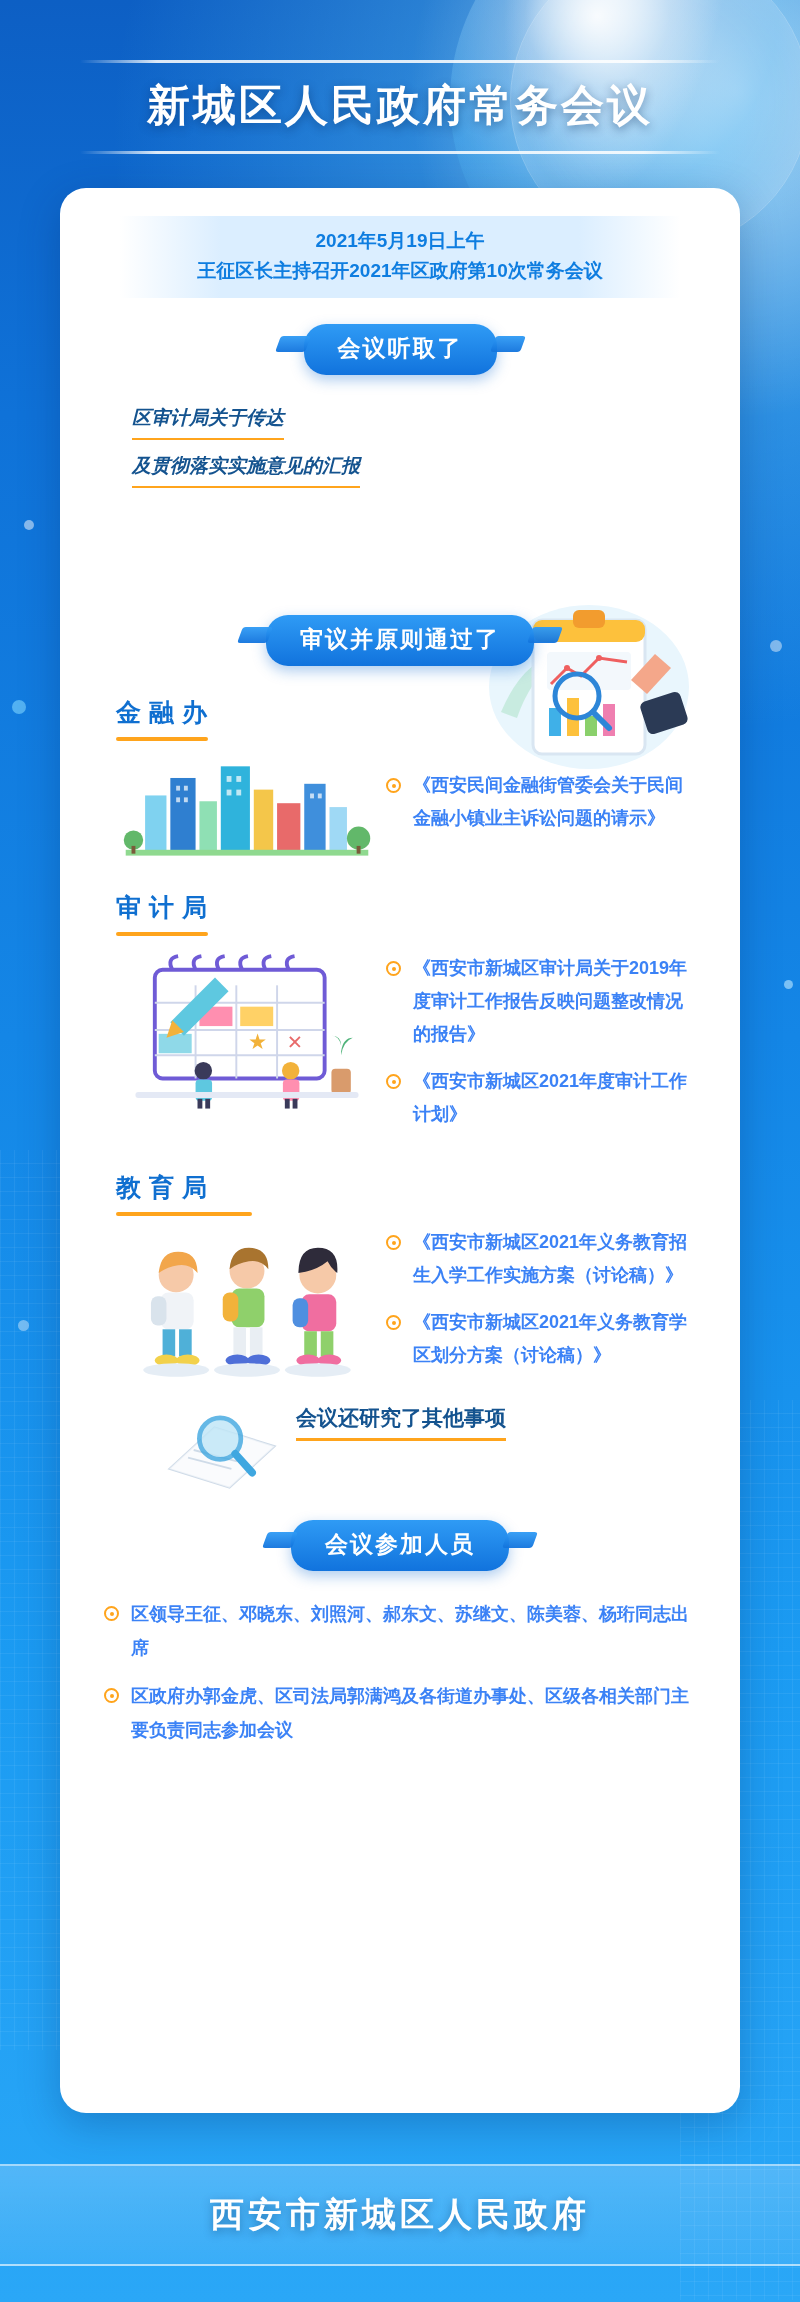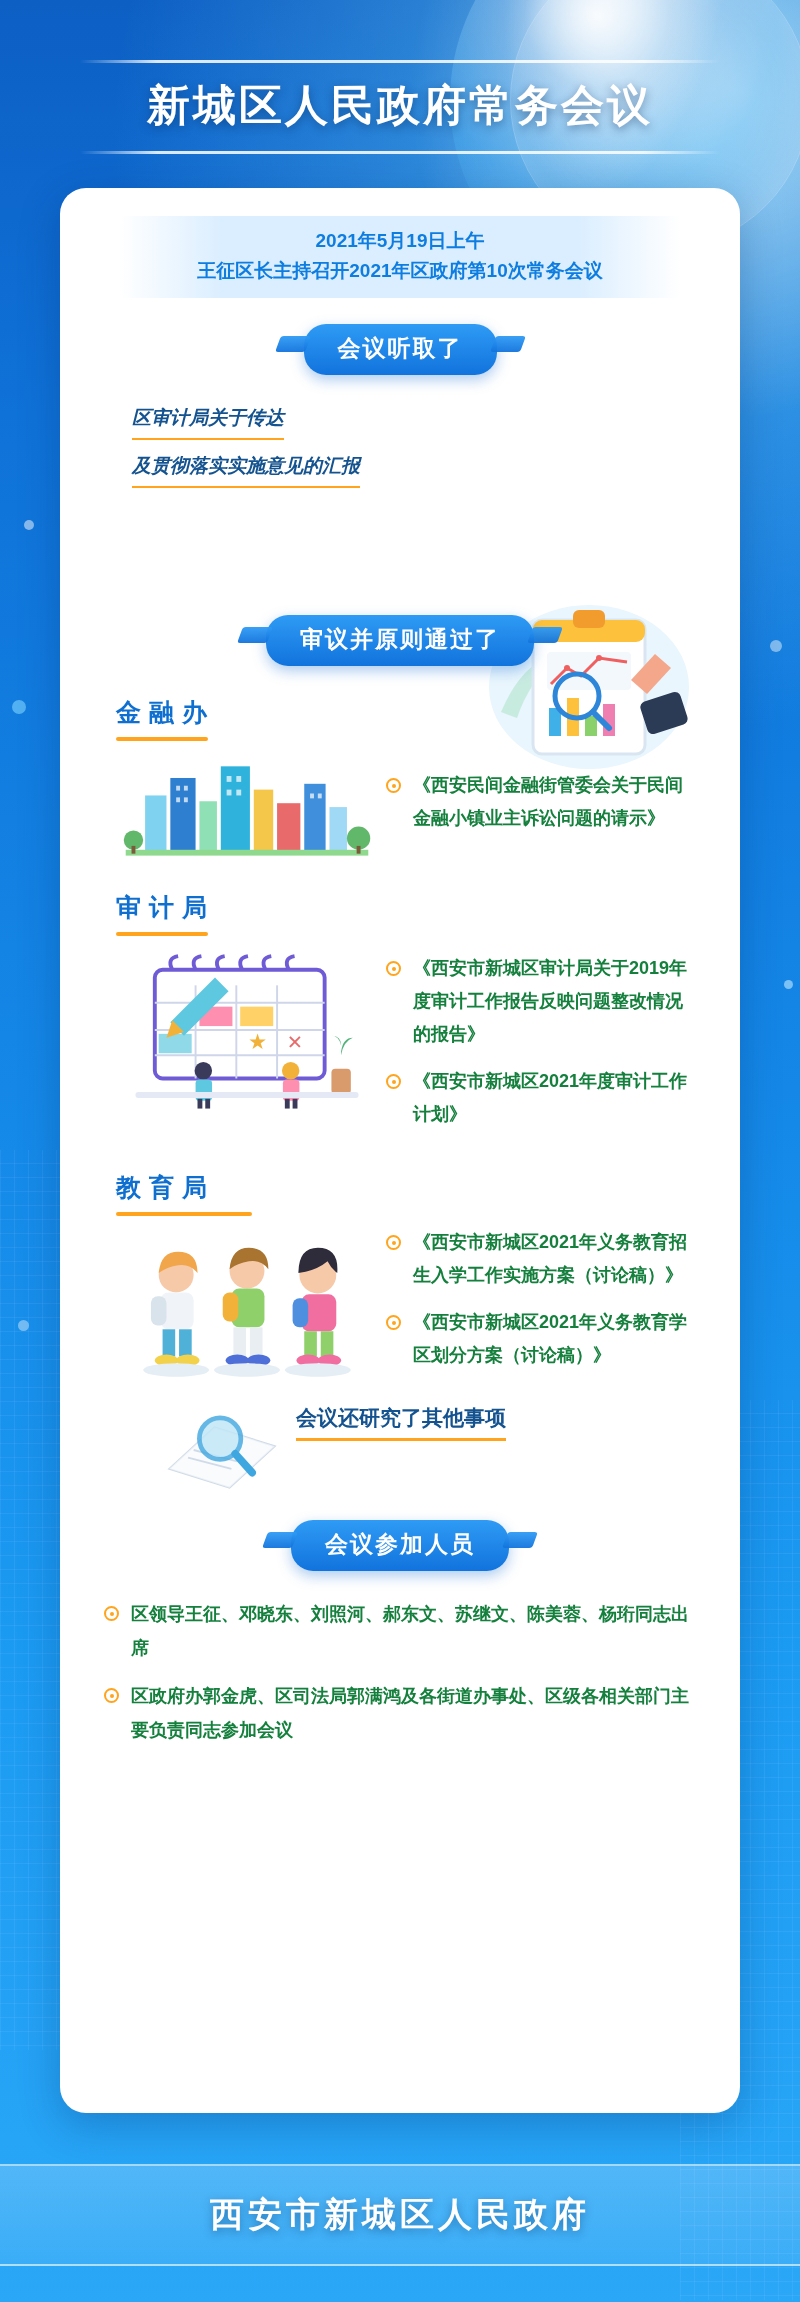--- a/index.html
+++ b/index.html
@@ -120,21 +120,21 @@
   }
   .bullet .mark {
     flex: 0 0 auto; width: 15px; height: 15px; border-radius: 50%;
     border: 2px solid #ffa41c; margin: 9px 12px 0 0; position: relative;
   }
   .bullet .mark:after {
     content:""; position:absolute; left: 3.5px; top: 3.5px; width: 4px; height: 4px;
     border-radius:50%; background:#ffa41c;
   }
   .bullet .txt {
-    color: #15803d; font-size: 18px; font-weight: bold; line-height: 33px;
+    color: #3b82f6; font-size: 18px; font-weight: bold; line-height: 33px;
   }
 
   .misc-title {
     color: #14538f; font-size: 21px; font-weight: bold;
     border-bottom: 3px solid #ffa41c; padding-bottom: 6px; display: inline-block;
   }
 
   
   .participants { padding: 0 40px 0 44px; }
   .participants .bullet .txt { font-size: 18px; line-height: 34px; }

